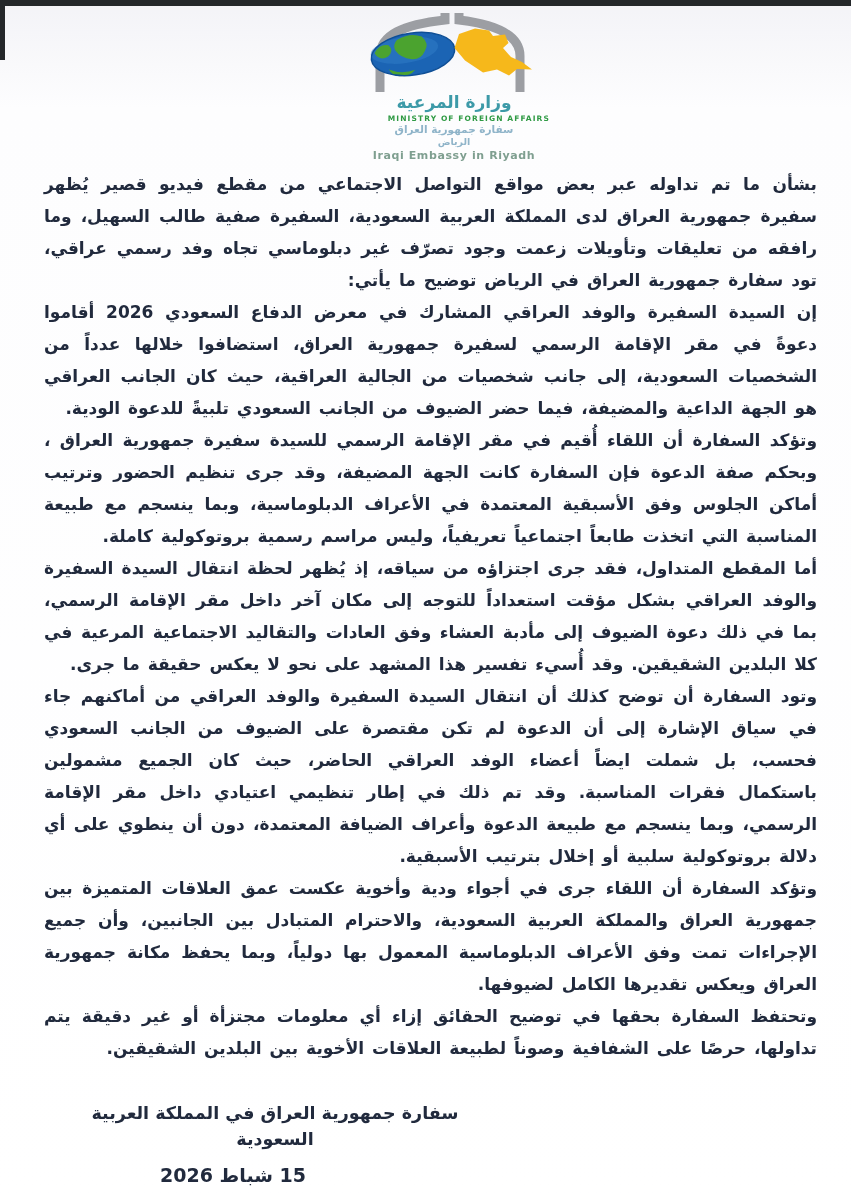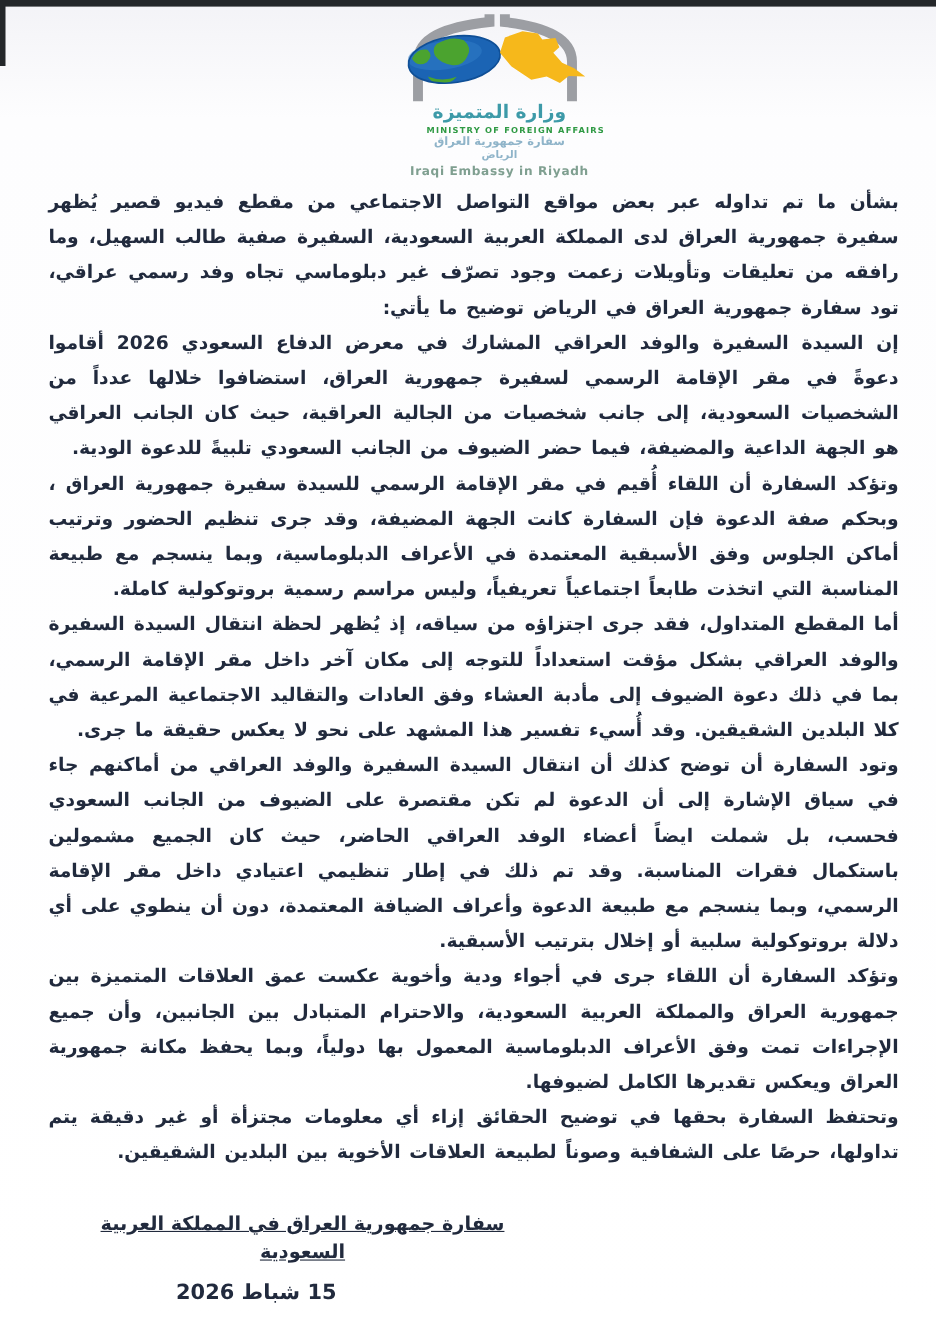--- a/index.html
+++ b/index.html
@@ -32,21 +32,21 @@
   }
   .content p{
     direction:rtl; text-align:justify; text-align-last:right;
     font-size:17px; font-weight:700; line-height:32px;
     word-spacing:2px;
   }
 
   
   .sig{ position:absolute; top:1100px; left:55px; width:440px; text-align:center;
         direction:rtl; color:#212a3d; }
-  .sig-line{ font-size:17.5px; font-weight:700; line-height:26px;text-decoration:underline; }
+  .sig-line{ font-size:17.5px; font-weight:700; line-height:26px; }
   .sig-date{ font-size:19px; font-weight:700; margin-top:12px; transform:translateX(-42px); }
 </style>
 </head>
 <body>
 
 <div class="page">
 
   <div class="edge-top"></div>
   <div class="edge-left"></div>
 
@@ -64,21 +64,21 @@
         <path d="M16,36 q6,-9 15,-6 q5,6 -2,11 q-9,4 -13,-5 z" fill="#4ba32f"></path>
         <path d="M40,26 q14,-6 25,0 q7,8 1,15 q-5,8 -14,6 q-11,-3 -15,-11 q-2,-6 3,-10 z" fill="#4ba32f"></path>
         <path d="M28,54 q12,7 26,4 q-6,6 -17,4 q-7,-2 -9,-8 z" fill="#4ba32f"></path>
         <ellipse cx="54" cy="42" rx="42" ry="21" fill="none" stroke="#0f4f96" stroke-width="1.5"></ellipse>
       </g>
 
       <path fill="#f6b81b" d="M100,22 L116,16.5 L130,18.5 L134,24 L146,22.5 L149.5,31 L144,36
            L152,45 L163,50 L173,57.5 L158,57 L150,63.5 L138,57.5 L124,60.5
            L106,48.5 L95.5,36 Z"></path>
     </svg>
-    <div class="l-ar">وزارة المتميزة</div>
+    <div class="l-ar">وزارة المرعية</div>
     <div class="l-en">MINISTRY OF FOREIGN AFFAIRS</div>
     <div class="l-em">سفارة جمهورية العراق</div>
     <div class="l-city">الرياض</div>
     <div class="l-eme">Iraqi Embassy in Riyadh</div>
   </div>
 
   <div class="content">
     <p>بشأن ما تم تداوله عبر بعض مواقع التواصل الاجتماعي من مقطع فيديو قصير يُظهر سفيرة جمهورية العراق لدى المملكة العربية السعودية، السفيرة صفية طالب السهيل، وما رافقه من تعليقات وتأويلات زعمت وجود تصرّف غير دبلوماسي تجاه وفد رسمي عراقي، تود سفارة جمهورية العراق في الرياض توضيح ما يأتي:</p>
     <p>إن السيدة السفيرة والوفد العراقي المشارك في معرض الدفاع السعودي 2026 أقاموا دعوةً في مقر الإقامة الرسمي لسفيرة جمهورية العراق، استضافوا خلالها عدداً من الشخصيات السعودية، إلى جانب شخصيات من الجالية العراقية، حيث كان الجانب العراقي هو الجهة الداعية والمضيفة، فيما حضر الضيوف من الجانب السعودي تلبيةً للدعوة الودية.</p>
     <p>وتؤكد السفارة أن اللقاء أُقيم في مقر الإقامة الرسمي للسيدة سفيرة جمهورية العراق ، وبحكم صفة الدعوة فإن السفارة كانت الجهة المضيفة، وقد جرى تنظيم الحضور وترتيب أماكن الجلوس وفق الأسبقية المعتمدة في الأعراف الدبلوماسية، وبما ينسجم مع طبيعة المناسبة التي اتخذت طابعاً اجتماعياً تعريفياً، وليس مراسم رسمية بروتوكولية كاملة.</p>

